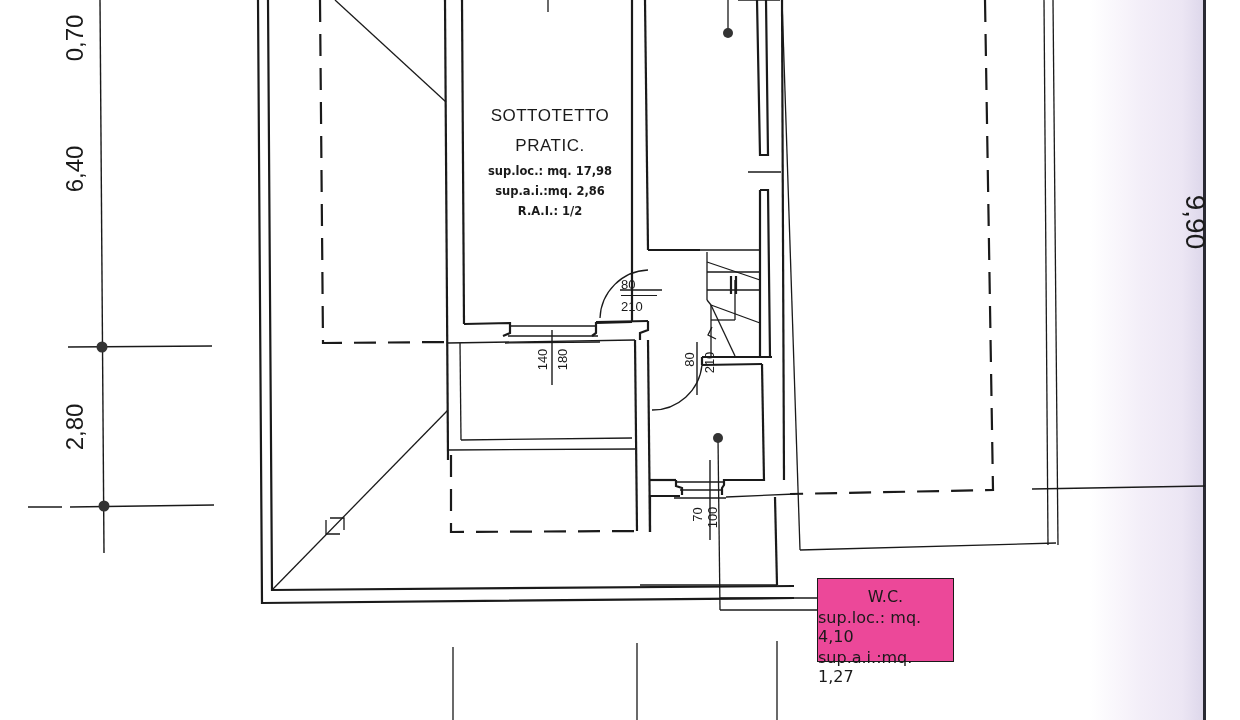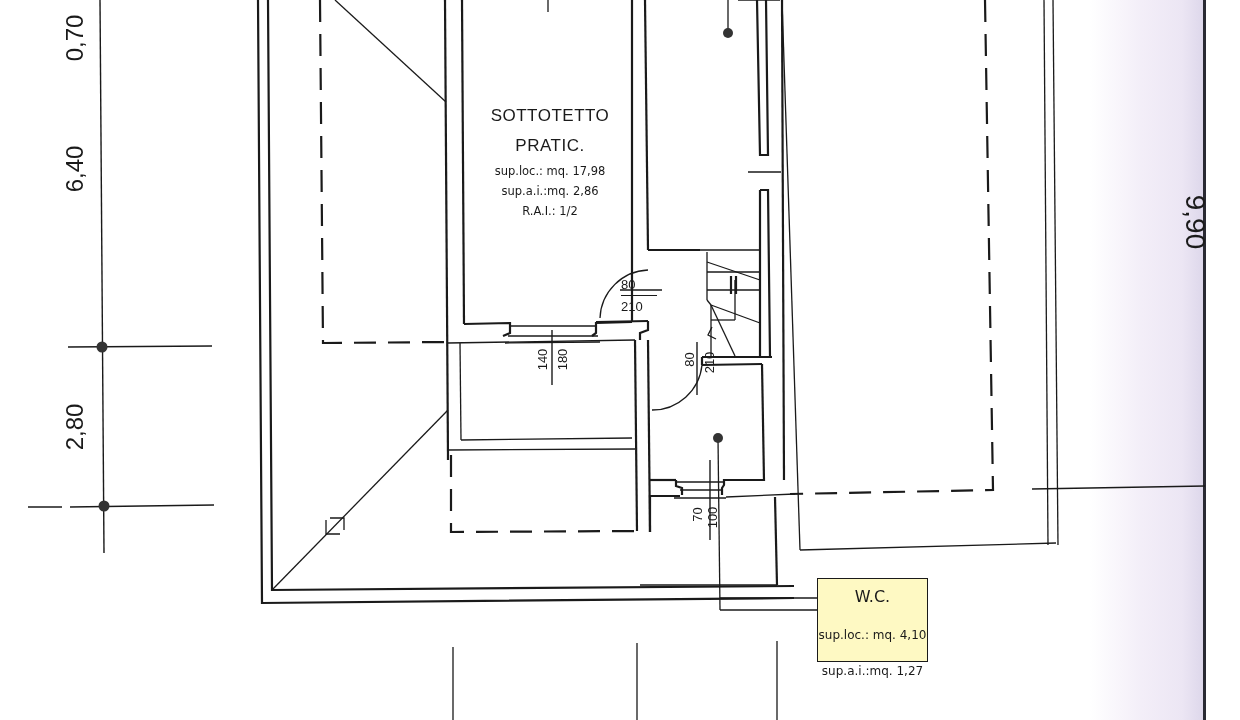--- a/index.html
+++ b/index.html
@@ -66,51 +66,52 @@
       letter-spacing: 0.5px;
       text-align: center;
       color: #1a1a1a;
     }
     .room-line {
       font-family: "DejaVu Sans", sans-serif;
       font-size: 11.5px;
       text-align: right;
       color: #1a1a1a;
       margin-top: 6px;
+      font-weight: bold;
     }
     .room-block {
       position: absolute;
       display: flex;
       flex-direction: column;
       align-items: center;
     }
     .wc-box {
       position: absolute;
       left: 817px;
       top: 578px;
-      width: 111px;
+      width: 137px;
       height: 84px;
       border: 1.5px solid #1a1a1a;
-      background: #fef9c3;
+      background: #ec4899;
       box-sizing: border-box;
       display: flex;
       flex-direction: column;
       align-items: center;
       padding-top: 8px;
     }
     .wc-title {
       font-family: "DejaVu Sans", sans-serif;
       font-size: 16px;
       color: #1a1a1a;
     }
     .wc-line {
       font-family: "DejaVu Sans", sans-serif;
-      font-size: 12px;
-      color: #1a1a1a;
-      margin-top: 22px;
+      font-size: 16px;
+      color: #1a1a1a;
+      margin-top: 2px;
     }
     .door-dim {
       position: absolute;
       font-family: "Liberation Sans", sans-serif;
       font-size: 13px;
       color: #1a1a1a;
       line-height: 1;
     }
     .door-dim .sep {
       display: block;

